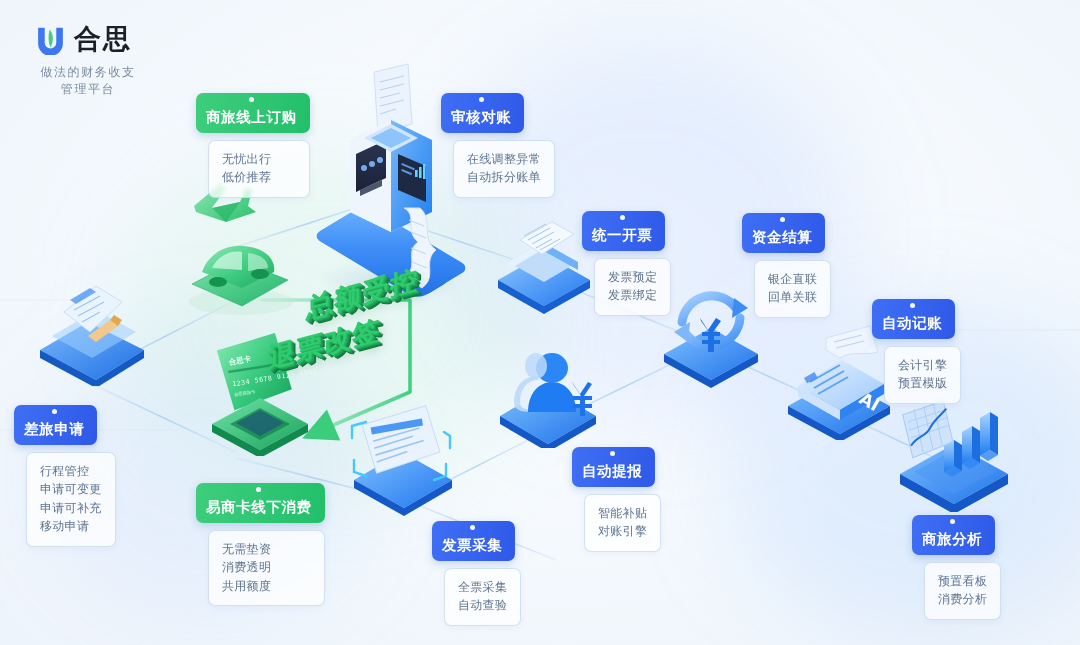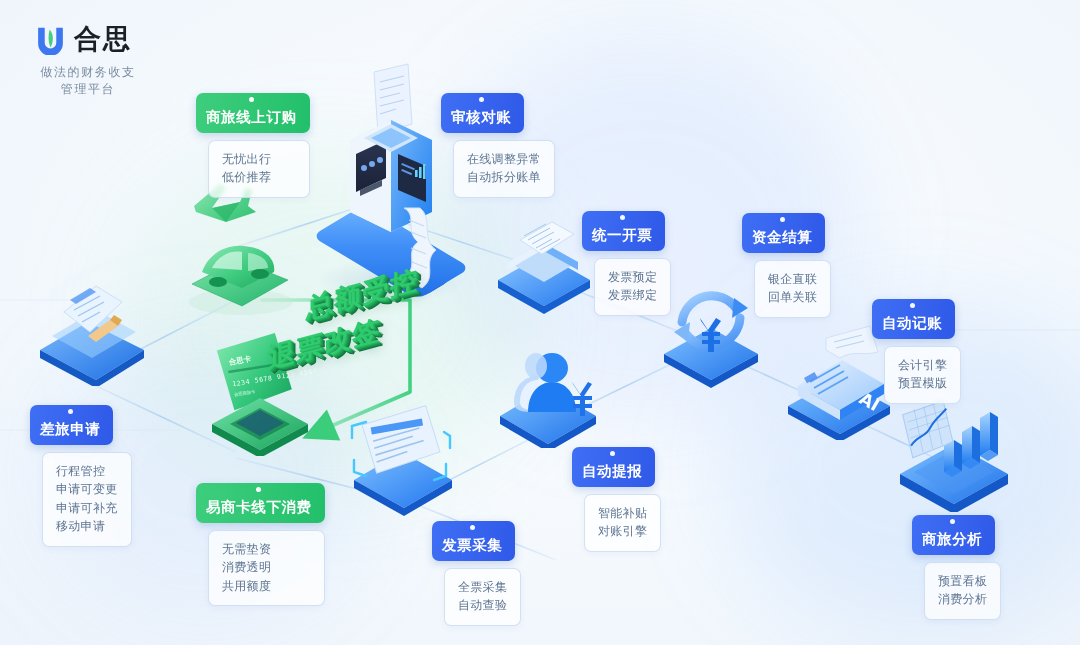--- a/index.html
+++ b/index.html
@@ -617,21 +617,21 @@
       <span class="dot"></span>
       <span>易商卡线下消费</span>
     </div>
     <div class="sub">
       <div>无需垫资</div>
       <div>消费透明</div>
       <div>共用额度</div>
     </div>
   </div>
 
-  <div class="callout" style="left:30px;top:400px;">
+  <div class="callout" style="left:14px;top:400px;">
     <div class="pill blue">
       <span class="dot"></span>
       <span>差旅申请</span>
     </div>
     <div class="sub">
       <div>行程管控</div>
       <div>申请可变更</div>
       <div>申请可补充</div>
       <div>移动申请</div>
     </div>

